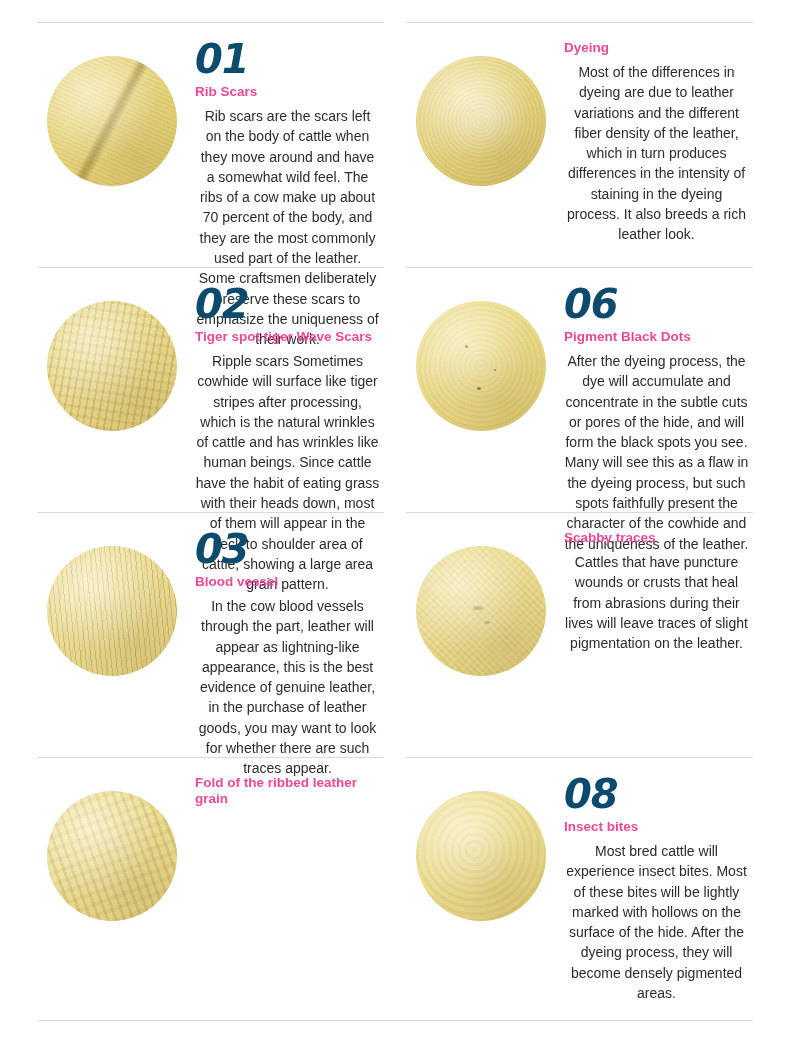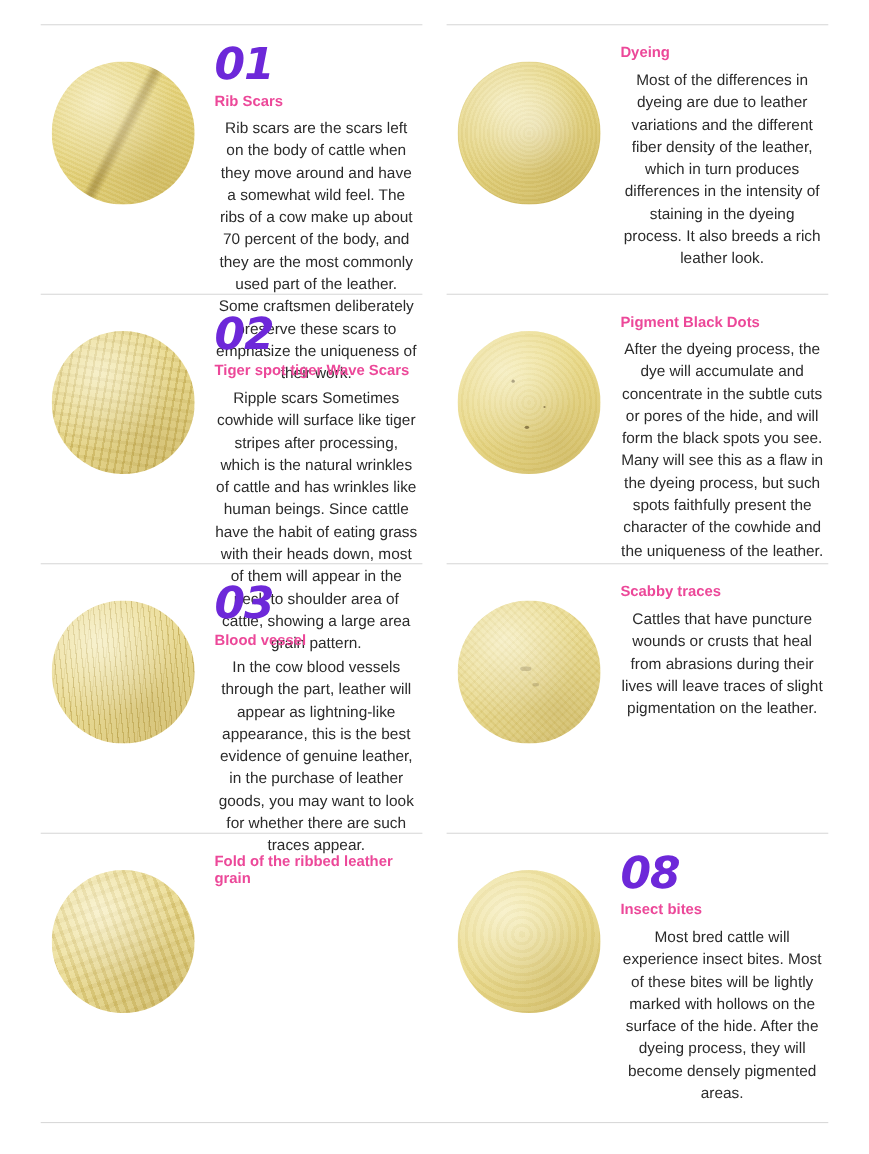--- a/index.html
+++ b/index.html
@@ -129,21 +129,21 @@
   .content {
     flex: 1;
     padding-left: 8px;
     padding-right: 4px;
   }
   .num {
     font-family: "DejaVu Sans", sans-serif;
     font-size: 40px;
     font-weight: 700;
     font-style: italic;
-    color: #6d28d9;
+    color: #0c4a6e;
     line-height: 0.95;
     letter-spacing: -1px;
     margin-bottom: 6px;
   }
   .title {
     font-size: 13.5px;
     font-weight: 700;
     color: #ec4899;
     line-height: 1.18;
     margin-bottom: 6px;
@@ -210,20 +210,21 @@
     <div class="cell">
       <div class="cell-inner">
         <div class="swatch-wrap">
           <div class="swatch tex-dots">
             <span class="spot" style="left:38%;top:34%;width:3px;height:3px;"></span>
             <span class="spot" style="left:47%;top:66%;width:4px;height:3px;"></span>
             <span class="spot" style="left:60%;top:52%;width:2px;height:2px;"></span>
           </div>
         </div>
         <div class="content">
+          <div class="num">06</div>
           <div class="title">Pigment Black Dots</div>
           <div class="body">After the dyeing process, the dye will accumulate and concentrate in the subtle cuts or pores of the hide, and will form the black spots you see. Many will see this as a flaw in the dyeing process, but such spots faithfully present the character of the cowhide and the uniqueness of the leather.</div>
         </div>
       </div>
     </div>
 
     <div class="cell">
       <div class="cell-inner">
         <div class="swatch-wrap">
           <div class="swatch tex-vessel"></div>

